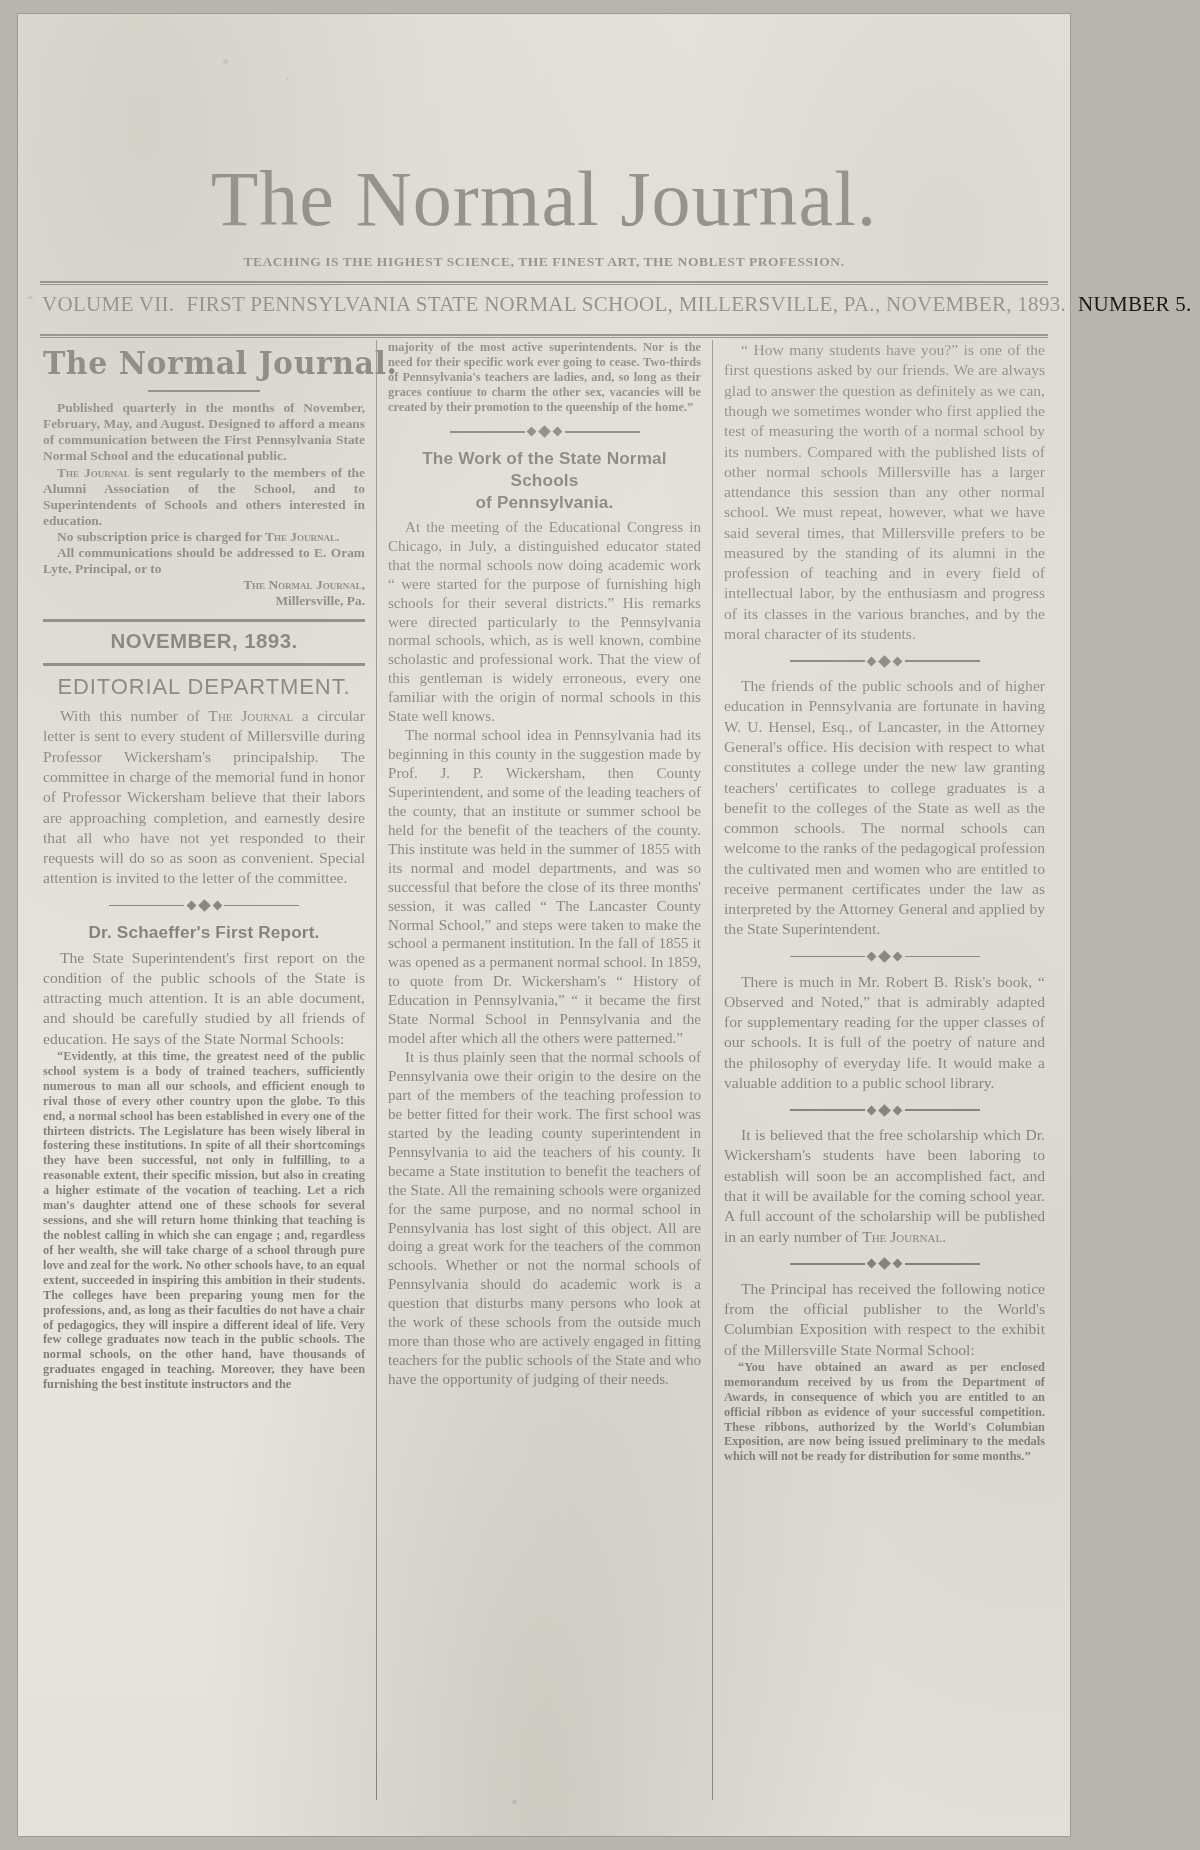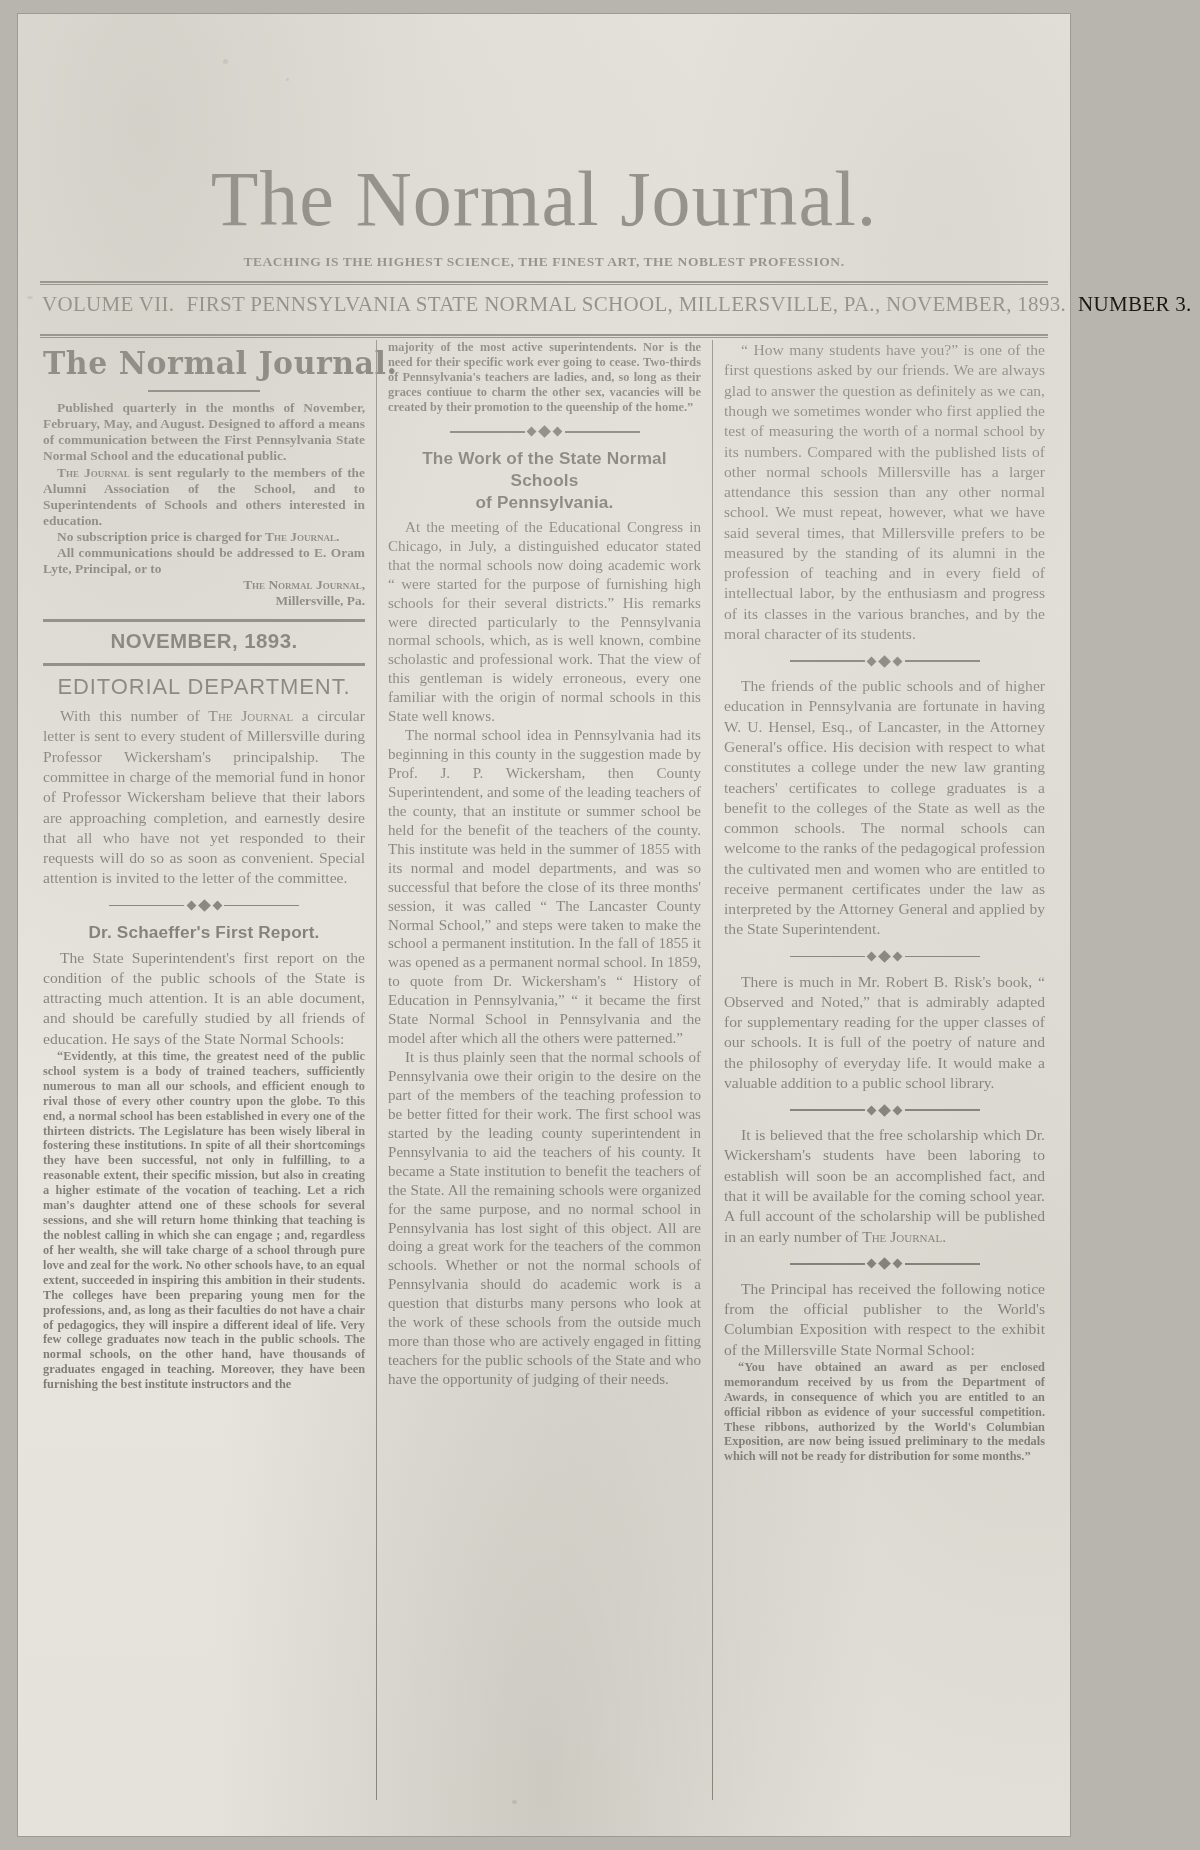--- a/index.html
+++ b/index.html
@@ -200,21 +200,21 @@
     <div class="masthead">
       <div class="journal-title">The Normal Journal.</div>
       <div class="motto">TEACHING IS THE HIGHEST SCIENCE, THE FINEST ART, THE NOBLEST PROFESSION.</div>
     </div>
 
     <div class="rule-double"></div>
 
     <div class="volline">
       <span class="l">VOLUME VII.</span>
       <span class="mid">FIRST PENNSYLVANIA STATE NORMAL SCHOOL, MILLERSVILLE, PA., NOVEMBER, 1893.</span>
-      <span class="r">NUMBER 3.</span>
+      <span class="r">NUMBER 5.</span>
     </div>
 
     <div class="rule-double"></div>
 
     <div class="cols">
 
       <div class="col c1">
 
         <div class="deco-title">The Normal Journal.</div>
         <div class="thin-rule"></div>

